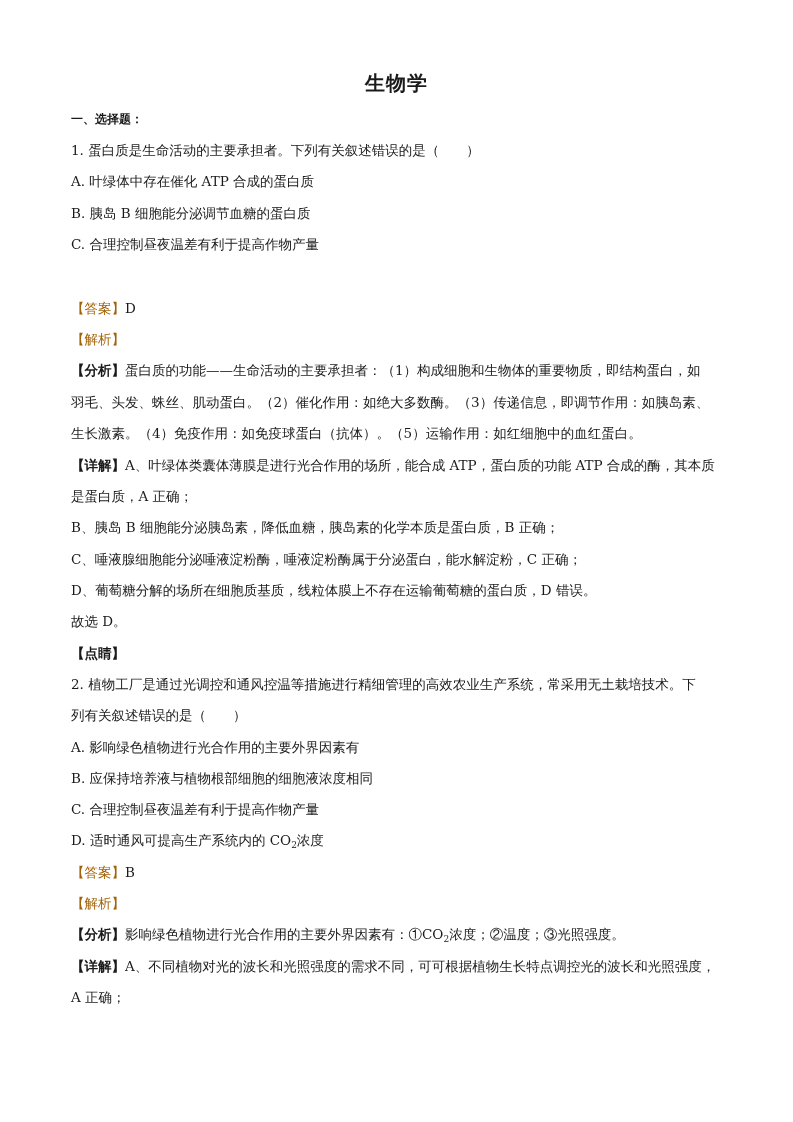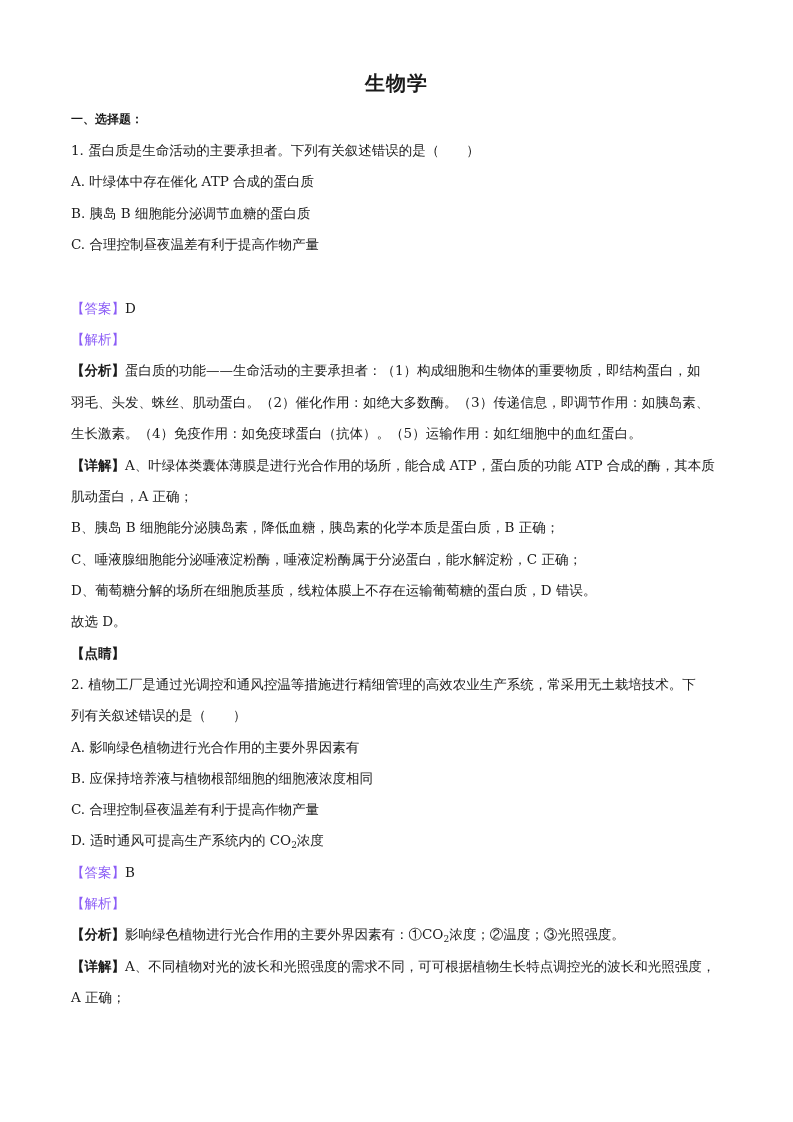--- a/index.html
+++ b/index.html
@@ -3,21 +3,21 @@
 <meta charset="utf-8">
 <style>
   html, body { margin: 0; padding: 0; background: #ffffff; }
   body { width: 793px; height: 1122px; position: relative; overflow: hidden;
          font-family: "DejaVu Serif", "Liberation Serif", serif; color: #1a1a1a; }
   .page { position: absolute; left: 0; top: 0; width: 793px; height: 1122px; }
   .title { position: absolute; top: 70px; left: 0; width: 793px; text-align: center;
            font-family: "DejaVu Sans", sans-serif; font-weight: bold; font-size: 20px; letter-spacing: 1px; }
   .line { position: absolute; left: 71px; font-size: 13.5px; white-space: nowrap; line-height: 18px; }
   .section { font-family: "DejaVu Sans", sans-serif; font-weight: bold; font-size: 12px; }
-  .blue { color: #8b5cf6; }
+  .blue { color: #a16207; }
   .bold { font-weight: bold; }
   sub { font-size: 9px; vertical-align: -3px; }
 </style>
 </head>
 <body>
 
 <div class="page">
   <div class="title">生物学</div>
 
   <div class="line section" style="top:110px;">一、选择题：</div>
@@ -34,21 +34,21 @@
 
   <div class="line" style="top:361px;">
     <span class="bold">【分析】</span><span>蛋白质的功能——生命活动的主要承担者：（1）构成细胞和生物体的重要物质，即结构蛋白，如</span>
   </div>
   <div class="line" style="top:393px;">羽毛、头发、蛛丝、肌动蛋白。（2）催化作用：如绝大多数酶。（3）传递信息，即调节作用：如胰岛素、</div>
   <div class="line" style="top:424px;">生长激素。（4）免疫作用：如免疫球蛋白（抗体）。（5）运输作用：如红细胞中的血红蛋白。</div>
 
   <div class="line" style="top:456px;">
     <span class="bold">【详解】</span><span>A、叶绿体类囊体薄膜是进行光合作用的场所，能合成 ATP，蛋白质的功能 ATP 合成的酶，其本质</span>
   </div>
-  <div class="line" style="top:487px;">肌动蛋白，A 正确；</div>
+  <div class="line" style="top:487px;">是蛋白质，A 正确；</div>
   <div class="line" style="top:550px;">C、唾液腺细胞能分泌唾液淀粉酶，唾液淀粉酶属于分泌蛋白，能水解淀粉，C 正确；</div>
   <div class="line" style="top:518px;">B、胰岛 B 细胞能分泌胰岛素，降低血糖，胰岛素的化学本质是蛋白质，B 正确；</div>
   <div class="line" style="top:581px;">D、葡萄糖分解的场所在细胞质基质，线粒体膜上不存在运输葡萄糖的蛋白质，D 错误。</div>
   <div class="line" style="top:612px;">故选 D。</div>
   <div class="line bold" style="top:644px;">【点睛】</div>
 
   <div class="line" style="top:675px;">2. 植物工厂是通过光调控和通风控温等措施进行精细管理的高效农业生产系统，常采用无土栽培技术。下</div>
   <div class="line" style="top:706px;">列有关叙述错误的是（　　）</div>
   <div class="line" style="top:738px;">A. 影响绿色植物进行光合作用的主要外界因素有</div>
   <div class="line" style="top:769px;">B. 应保持培养液与植物根部细胞的细胞液浓度相同</div>

